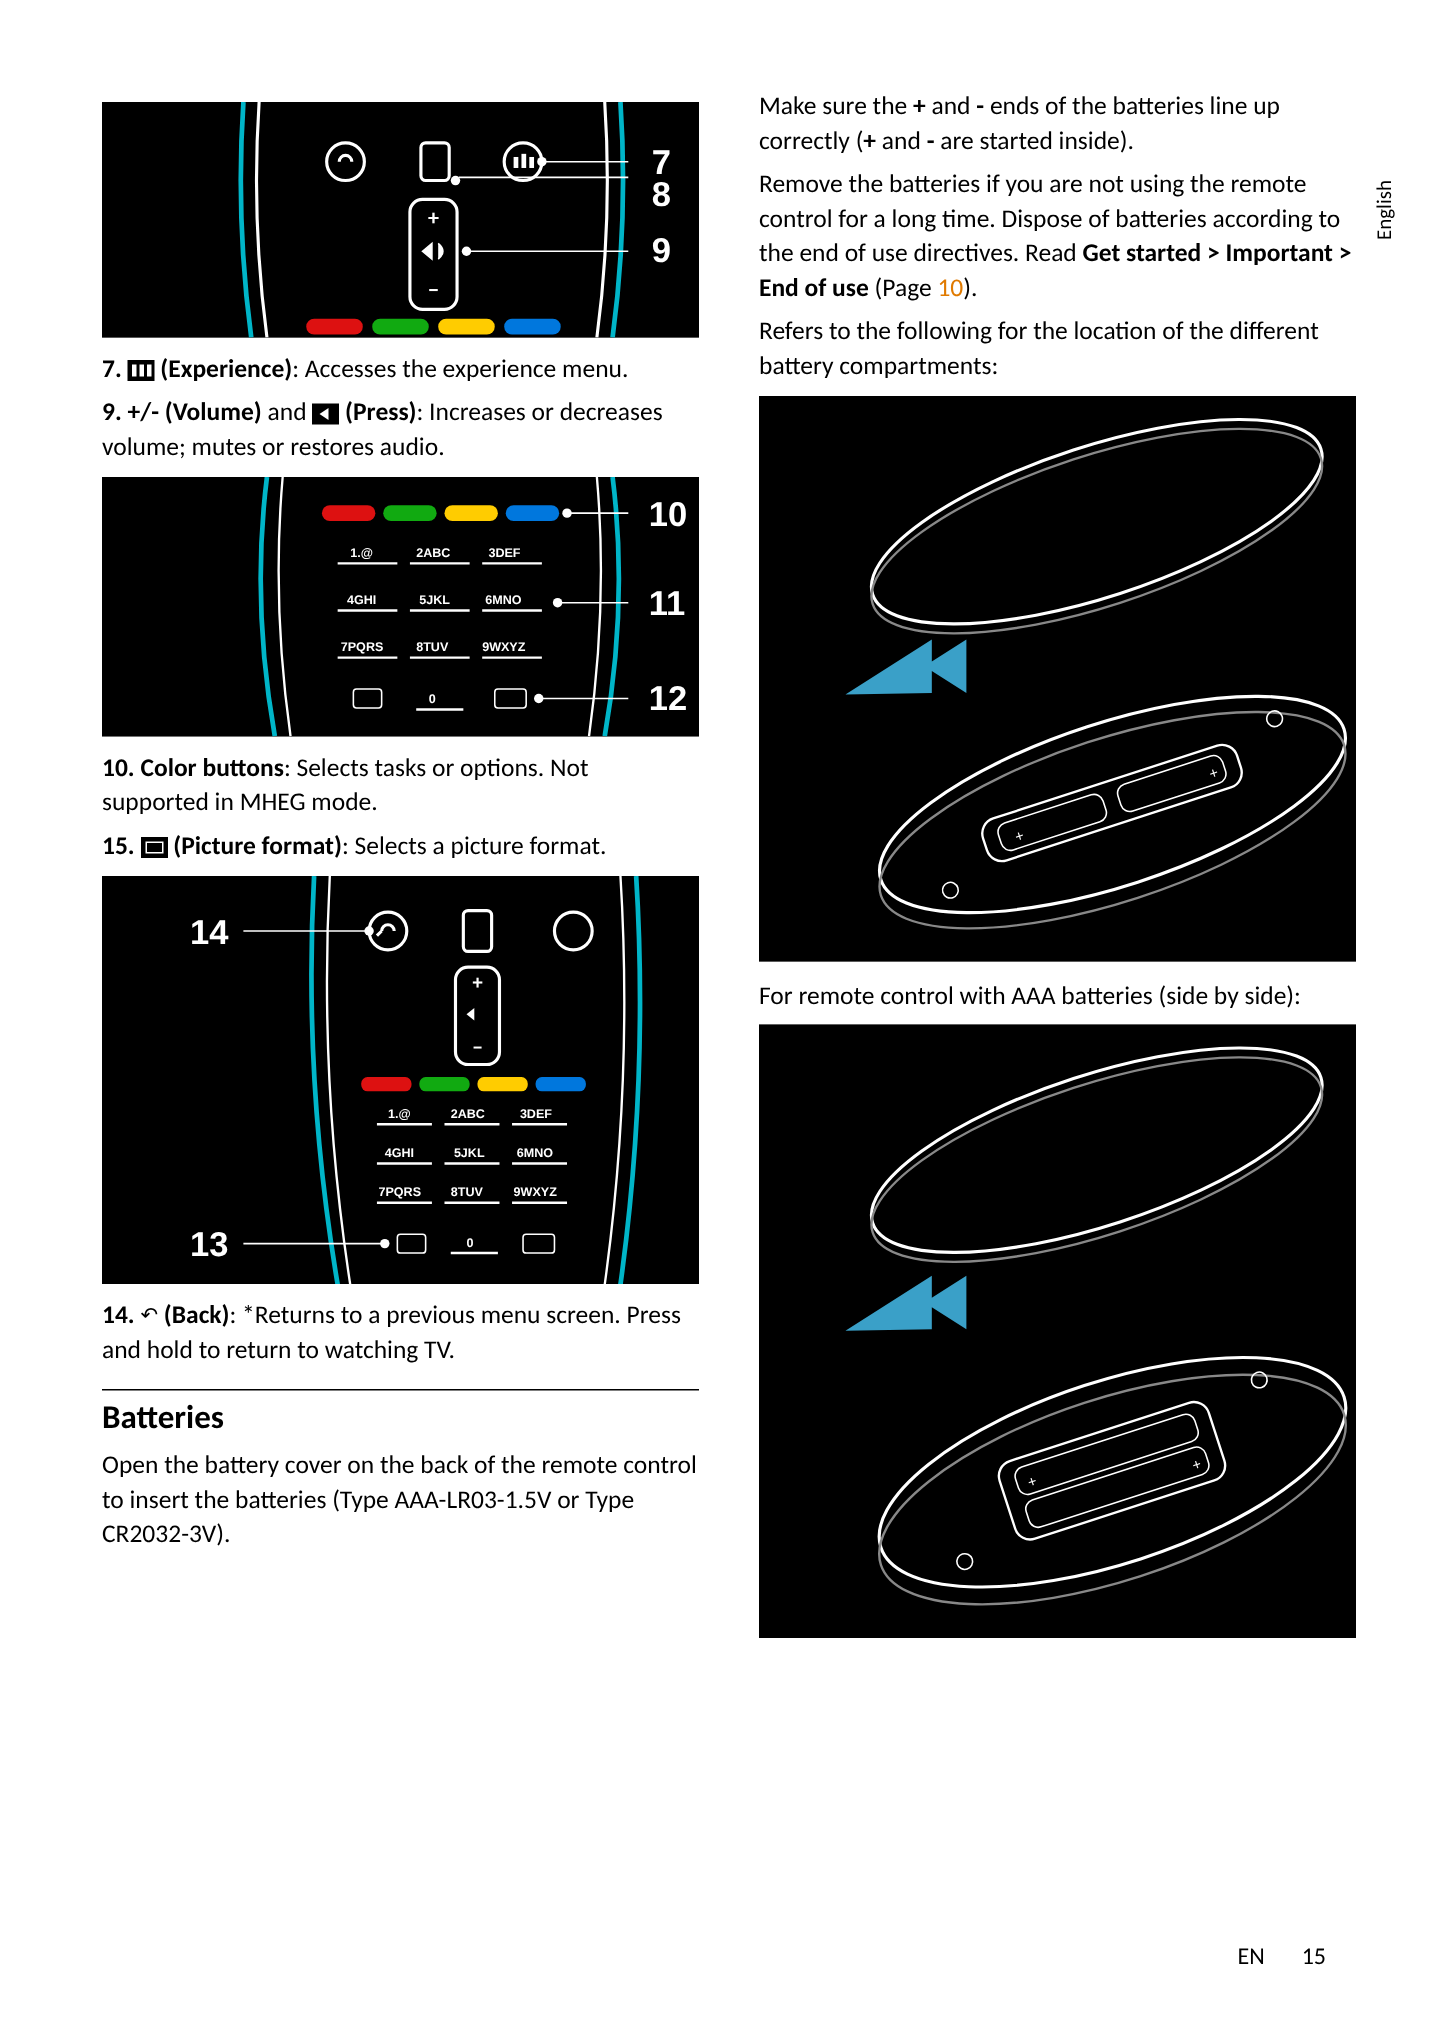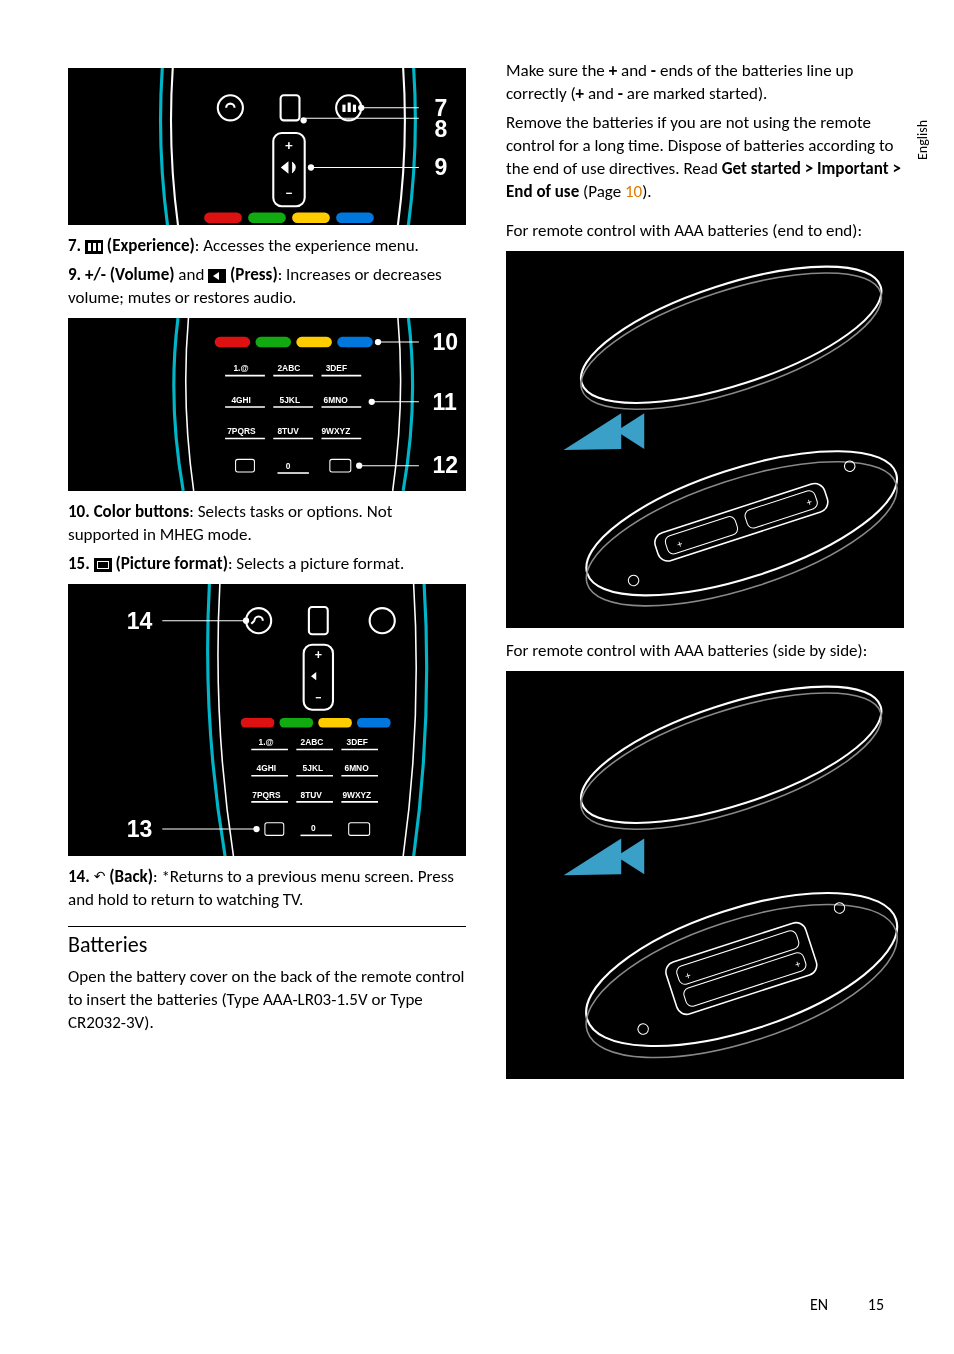--- a/index.html
+++ b/index.html
@@ -87,33 +87,33 @@
     border: 1px solid #fff;
     border-bottom-width: 3px;
   }
   .icon-back {
     display: inline-block;
     font-size: 14px;
     vertical-align: middle;
   }
   h3.section {
     font-size: 22px;
-    font-weight: 400;
+    font-weight: 700;
     margin: 14px 0 8px 0;
     padding-top: 4px;
     border-top: 1px solid #000;
   }
   .link { color: #e07a00; }
   .footer {
     position: absolute;
     bottom: 40px;
     right: 70px;
     font-size: 16px;
   }
-  .footer .pg { margin-left: 36px; }
+  .footer .pg { margin-left: 21px; }
   .bignum {
     fill: #fff;
     font-family: Arial, sans-serif;
     font-weight: 700;
     font-size: 22px;
   }
   .keytxt { fill: #fff; font-family: Arial, sans-serif; font-size: 8px; font-weight: 700; }
 </style>
 </head>
 <body>
@@ -297,26 +297,26 @@
       <span class="icon-back">↶</span>
       <span class="inline-name">(Back)</span><span>: *Returns to a previous menu screen. Press and hold to return to watching TV.</span>
     </p>
 
     <h3 class="section">Batteries</h3>
     <p>Open the battery cover on the back of the remote control to insert the batteries (Type AAA-LR03-1.5V or Type CR2032-3V).</p>
   </div>
 
   <div class="col">
     <p>
-      <span>Make sure the </span><span class="inline-name">+</span><span> and </span><span class="inline-name">-</span><span> ends of the batteries line up correctly (</span><span class="inline-name">+</span><span> and </span><span class="inline-name">-</span><span> are marked started).</span>
+      <span>Make sure the </span><span class="inline-name">+</span><span> and </span><span class="inline-name">-</span><span> ends of the batteries line up correctly (</span><span class="inline-name">+</span><span> and </span><span class="inline-name">-</span><span> are started inside).</span>
     </p>
     <p>
       <span>Remove the batteries if you are not using the remote control for a long time. Dispose of batteries according to the end of use directives. Read </span><span class="inline-name">Get started &gt; Important &gt; End of use</span><span> (Page </span><span class="link">10</span><span>).</span>
     </p>
-    <p style="margin-top:16px">For remote control with AAA batteries (end to end):</p>
+    <p>Refers to the following for the location of the different battery compartments:</p>
 
     <div class="illus" style="aspect-ratio: 380/360;">
       <svg viewBox="0 0 380 360">
         <rect width="380" height="360" fill="#000"></rect>
 
         <ellipse cx="215" cy="80" rx="150" ry="48" stroke="#fff" stroke-width="2" fill="none" transform="rotate(-18 215 80)"></ellipse>
         <ellipse cx="215" cy="86" rx="150" ry="48" stroke="#888" stroke-width="1.5" fill="none" transform="rotate(-18 215 86)"></ellipse>
 
         <path d="M55 190 l55 -35 l0 14 l22 -14 l0 34 l-22 -14 l0 14 z" fill="#3aa0c8"></path>
 

